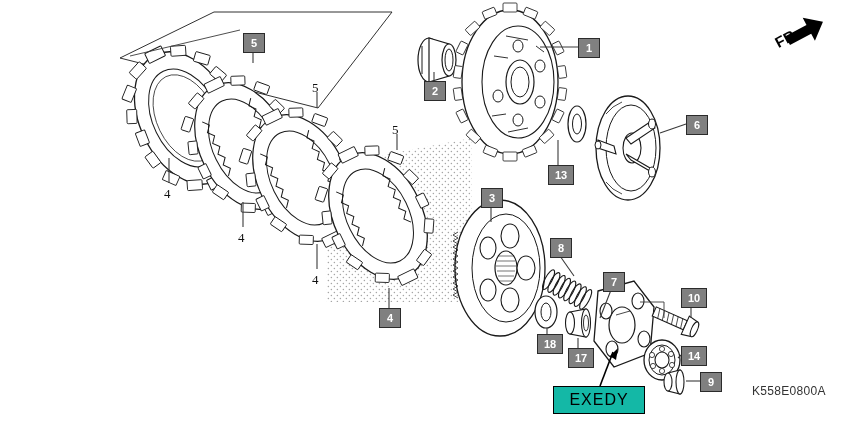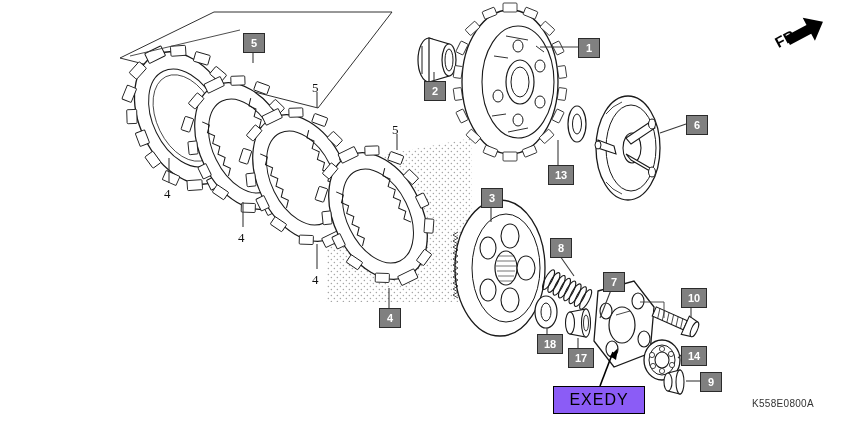--- a/index.html
+++ b/index.html
@@ -14,26 +14,26 @@
            display:flex;align-items:center;justify-content:center;
            width:20px;height:18px;letter-spacing:0px;}
   .callout.w2{width:24px;}
 
   
   .plainnum{position:absolute;font-size:13px;color:#111;font-weight:normal;
             font-family:"Liberation Serif", serif;}
 
   
   #exedy{position:absolute;left:553px;top:386px;width:90px;height:26px;
-         border:1.4px solid #000;background:#8b5cf6;display:flex;
+         border:1.4px solid #000;background:#14b8a6;display:flex;
          align-items:center;justify-content:center;font-size:16px;
          letter-spacing:1px;color:#000;}
 
   
-  #code{position:absolute;left:752px;top:398px;font-size:10px;color:#333;
+  #code{position:absolute;left:752px;top:384px;font-size:12px;color:#333;
         letter-spacing:0.3px;}
 
   
   #frwrap{position:absolute;left:772px;top:12px;width:66px;height:46px;}
   #frtext{position:absolute;left:0px;top:24px;font-size:15px;font-weight:bold;
           font-family:"Liberation Sans", sans-serif;color:#000;
           transform:rotate(-28deg);transform-origin:left top;}
 </style>
 </head>
 <body>

